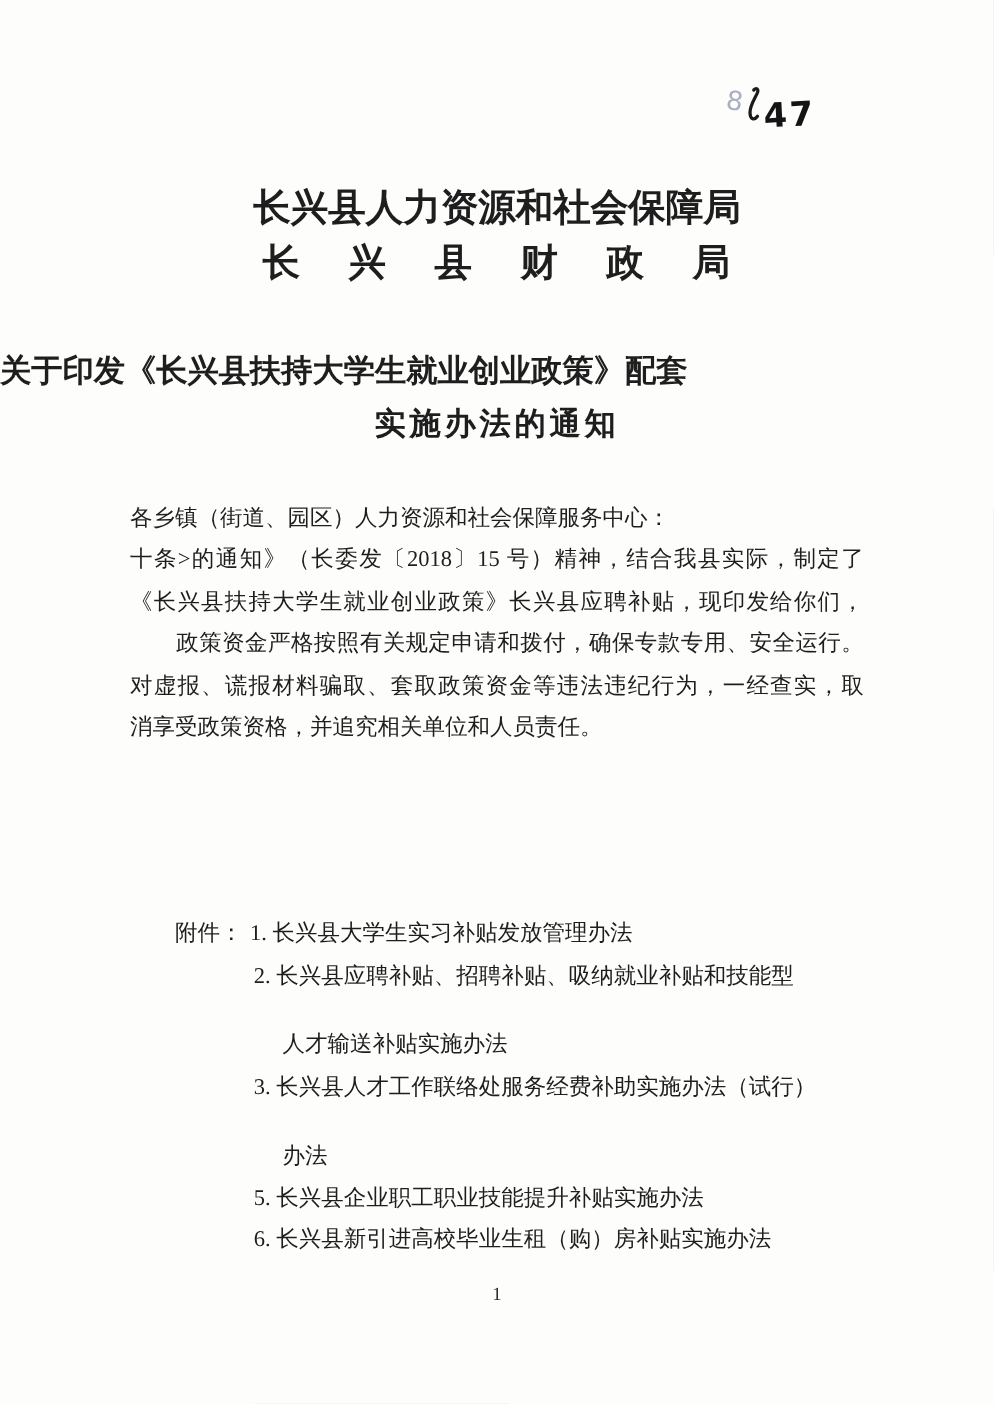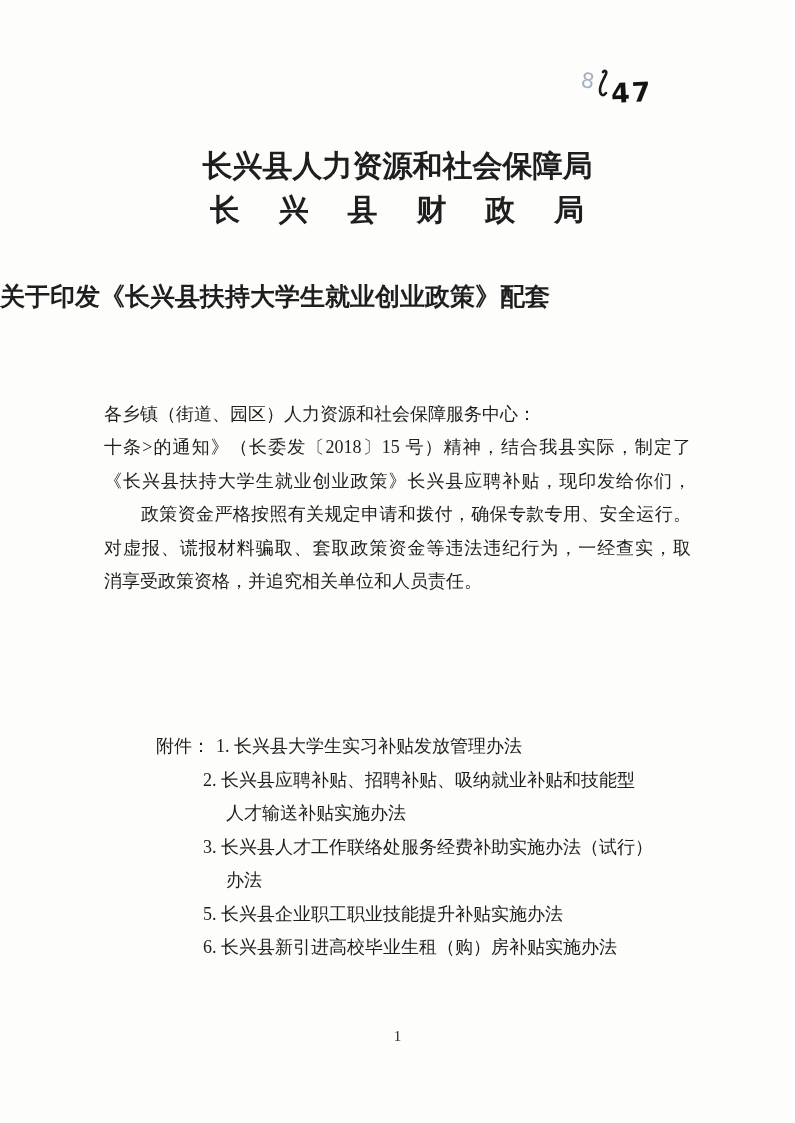--- a/index.html
+++ b/index.html
@@ -36,22 +36,22 @@
           font-size:25px;font-weight:bold;letter-spacing:3px;}
   
   .b{position:absolute;top:398px;left:104px;width:587px;font-size:18px;}
   .b .line{height:33.4px;line-height:33.4px;white-space:nowrap;}
   .b .i1{padding-left:37px;}
   .b .fill{white-space:normal;text-align:justify;text-align-last:justify;}
   
   .a{position:absolute;top:730px;left:140px;width:570px;font-size:18px;}
   .a .line{height:33.5px;line-height:33.5px;white-space:nowrap;}
   .a .i1{padding-left:63px;}
-  .a .i2{padding-left:86px;}
-  .a .attach-label{margin-right:6px;margin-left:16px;}
+  .a .i2{padding-left:86px;margin-top:22px;}
+  .a .attach-label{margin-right:6px;}
   
   .pageno{position:absolute;top:1028px;left:0;width:100%;text-align:center;
           font-size:15px;color:#2a2a2a;}
 </style>
 </head>
 <body>
 
 <div class="page">
 
   <div class="handnote">
@@ -59,20 +59,21 @@
     <svg class="hn-squiggle" width="15" height="36" viewBox="0 0 15 36" aria-hidden="true">
       <path d="M8 4 C10 2 12 3 11 6 C9 11 5 16 5 22 C5 27 8 29 11 25" fill="none" stroke="#1b1b1b" stroke-width="2.6" stroke-linecap="round"></path>
     </svg>
     <span class="hn-dark">47</span>
   </div>
 
   <div class="org1">长兴县人力资源和社会保障局</div>
   <div class="org2">长兴县财政局</div>
 
   <div class="title1">关于印发《长兴县扶持大学生就业创业政策》配套</div>
+  <div class="title2">实施办法的通知</div>
 
   <div class="b">
       <div class="line">各乡镇（街道、园区）人力资源和社会保障服务中心：</div>
       <div class="line fill">十条&gt;的通知》（长委发〔2018〕15 号）精神，结合我县实际，制定了</div>
       <div class="line fill">《长兴县扶持大学生就业创业政策》长兴县应聘补贴，现印发给你们，</div>
       <div class="line fill i1">政策资金严格按照有关规定申请和拨付，确保专款专用、安全运行。</div>
       <div class="line fill">对虚报、谎报材料骗取、套取政策资金等违法违纪行为，一经查实，取</div>
       <div class="line">消享受政策资格，并追究相关单位和人员责任。</div>
     </div>
 

